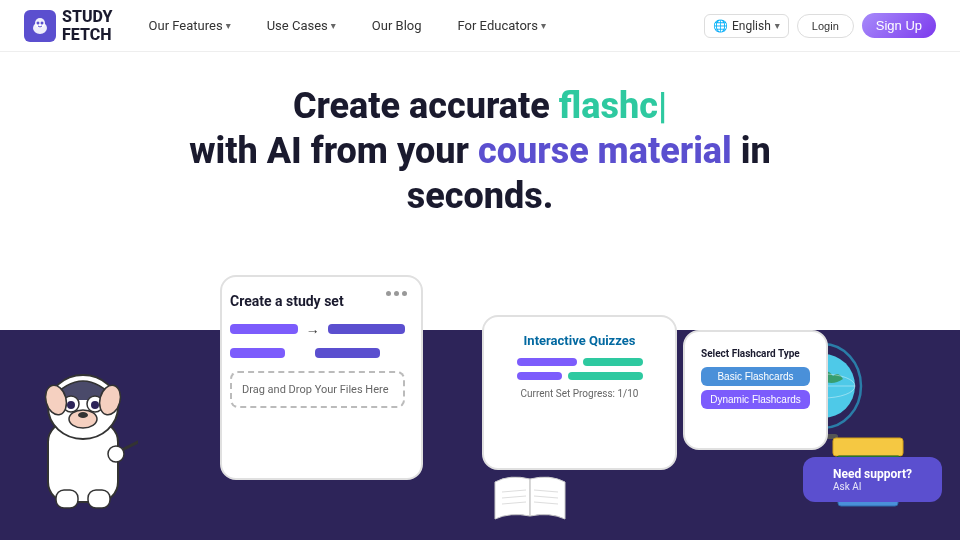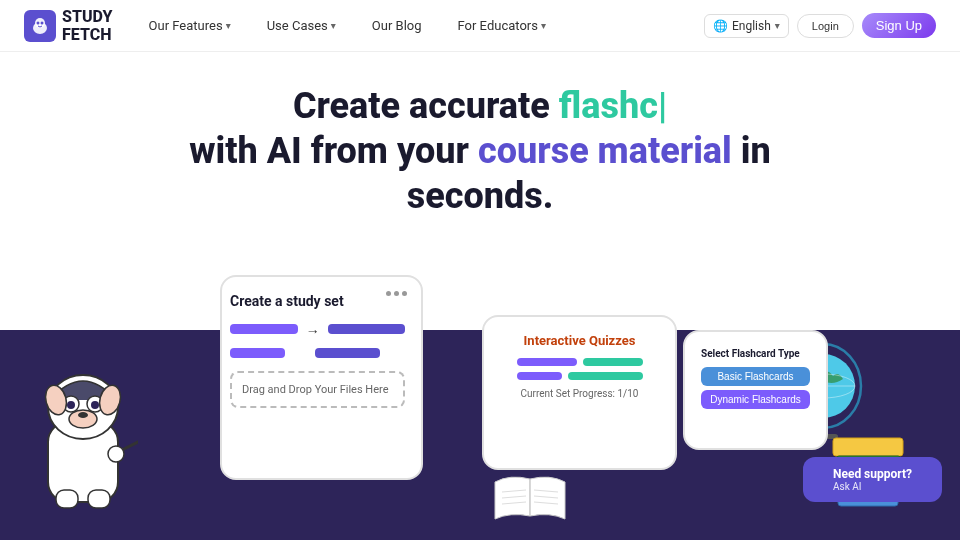--- a/index.html
+++ b/index.html
@@ -224,21 +224,21 @@
     .card-quiz {
       width: 200px;
       height: 160px;
       position: absolute;
       left: 455px;
       bottom: 65px;
     }
     .quiz-title {
       font-size: 13px;
       font-weight: 700;
-      color: #c2410c;
+      color: #0369a1;
       margin-bottom: 10px;
       text-align: center;
     }
     .quiz-row {
       display: flex;
       gap: 6px;
       margin-bottom: 6px;
       justify-content: center;
     }
     .quiz-pill {

